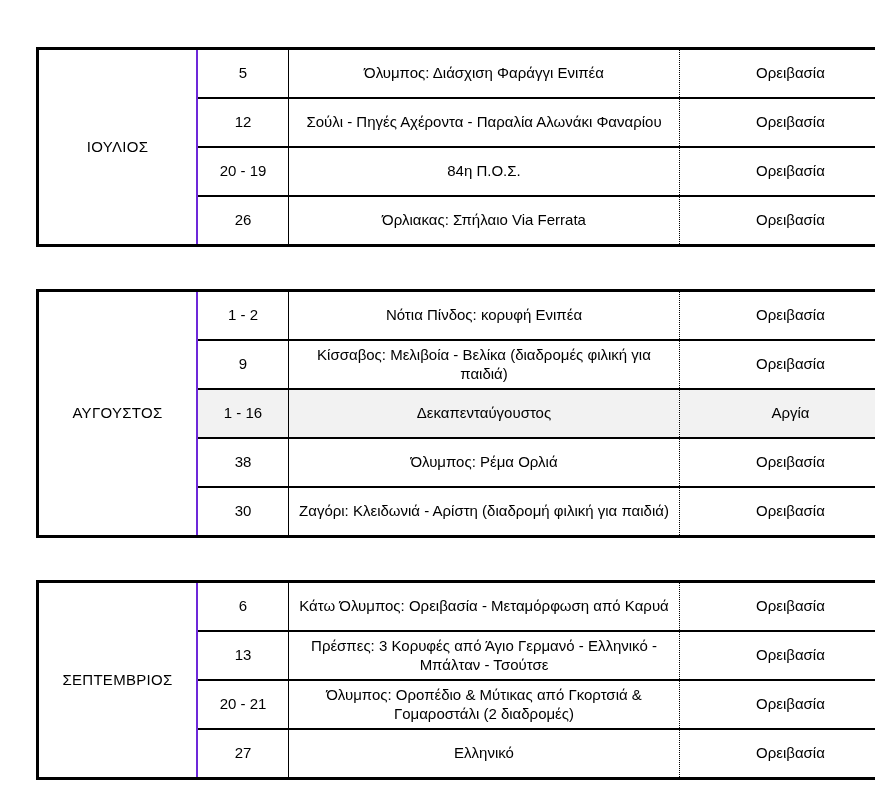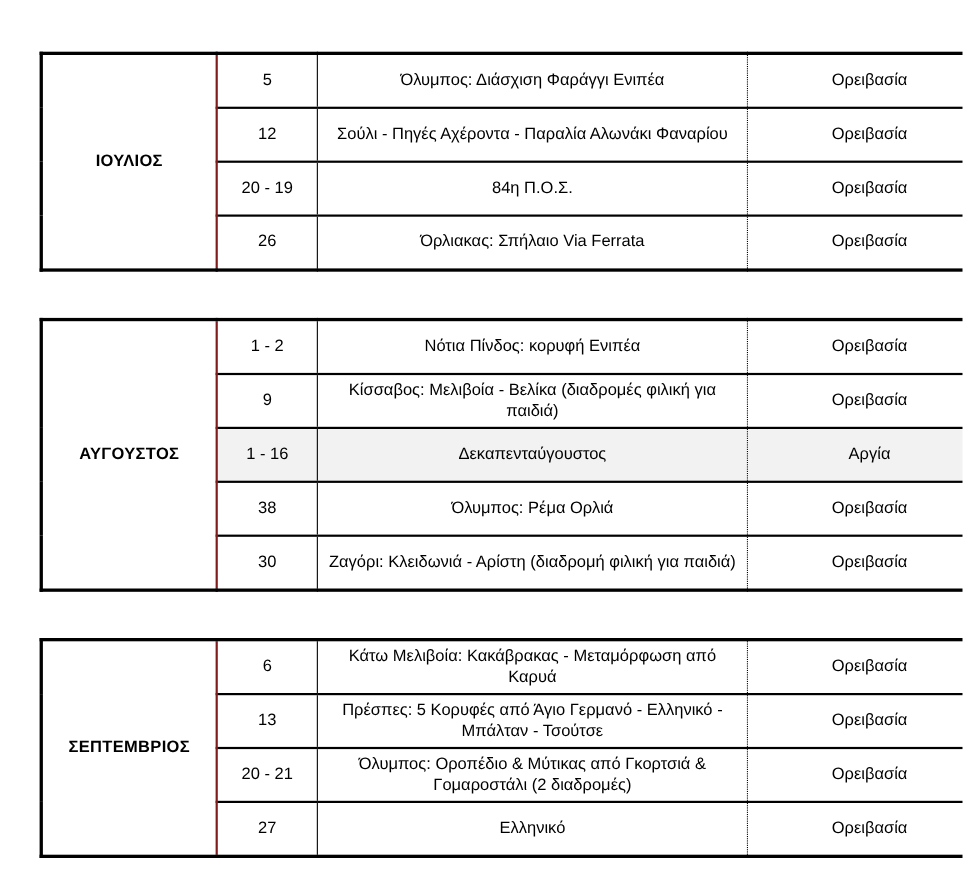--- a/index.html
+++ b/index.html
@@ -30,22 +30,22 @@
     height: 43px;
     text-align: center;
     vertical-align: middle;
     font-size: 15px;
     line-height: 1.25;
     padding: 2px 6px;
     overflow: hidden;
   }
   td.month-cell {
     width: 145px;
-    border-right: 2px solid #7f1d1d;
-    font-weight: bold;
+    border-right: 2px solid #6d28d9;
+    font-weight: normal;
     letter-spacing: 0.3px;
   }
   td.date-cell {
     width: 78px;
     border-right: 1px solid #000000;
   }
   td.description-cell {
     width: 378px;
     border-right: 1px dotted #000000;
   }
@@ -120,26 +120,26 @@
             <td class="description-cell">Ζαγόρι: Κλειδωνιά - Αρίστη (διαδρομή φιλική για παιδιά)</td>
             <td class="activity-cell">Ορειβασία</td>
           </tr>
         </tbody>
       </table>
       <table class="month-table">
         <tbody>
           <tr>
             <td class="month-cell" rowspan="4">ΣΕΠΤΕΜΒΡΙΟΣ</td>
             <td class="date-cell">6</td>
-            <td class="description-cell">Κάτω Μελιβοία: Κακάβρακας - Μεταμόρφωση από Καρυά</td>
+            <td class="description-cell">Κάτω Όλυμπος: Ορειβασία - Μεταμόρφωση από Καρυά</td>
             <td class="activity-cell">Ορειβασία</td>
           </tr>
           <tr>
             <td class="date-cell">13</td>
-            <td class="description-cell">Πρέσπες: 5 Κορυφές από Άγιο Γερμανό - Ελληνικό - Μπάλταν - Τσούτσε</td>
+            <td class="description-cell">Πρέσπες: 3 Κορυφές από Άγιο Γερμανό - Ελληνικό - Μπάλταν - Τσούτσε</td>
             <td class="activity-cell">Ορειβασία</td>
           </tr>
           <tr>
             <td class="date-cell">20 - 21</td>
             <td class="description-cell">Όλυμπος: Οροπέδιο &amp; Μύτικας από Γκορτσιά &amp; Γομαροστάλι (2 διαδρομές)</td>
             <td class="activity-cell">Ορειβασία</td>
           </tr>
           <tr>
             <td class="date-cell">27</td>
             <td class="description-cell">Ελληνικό</td>

